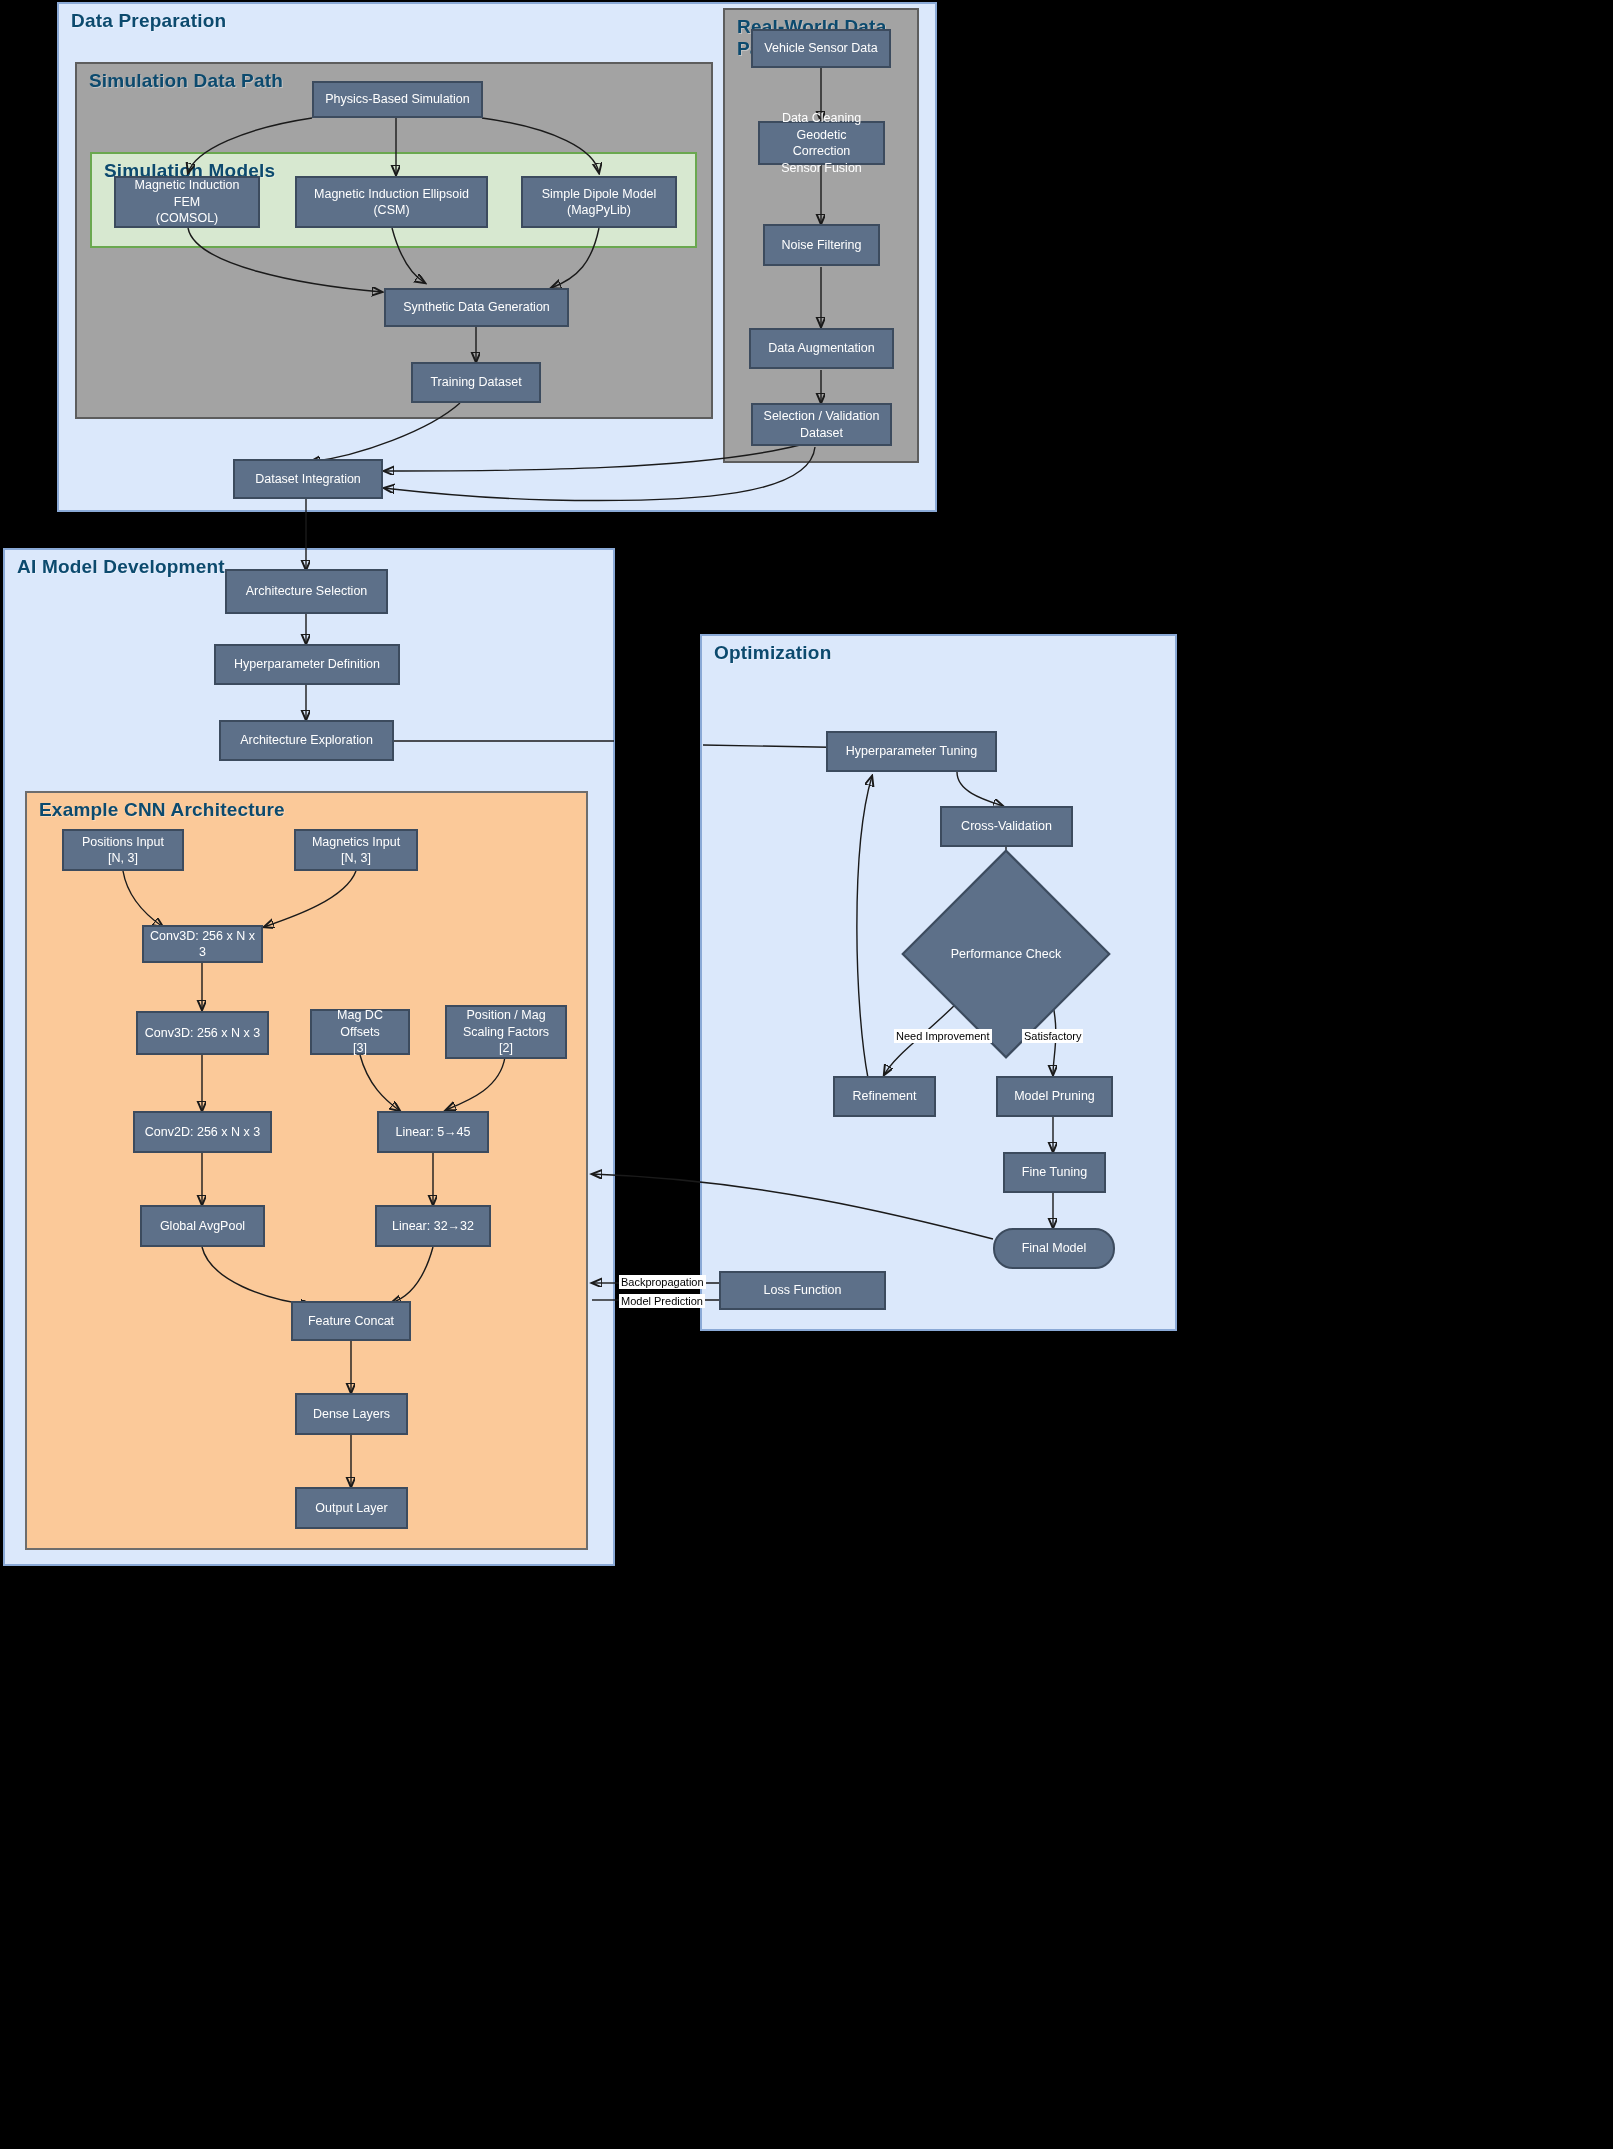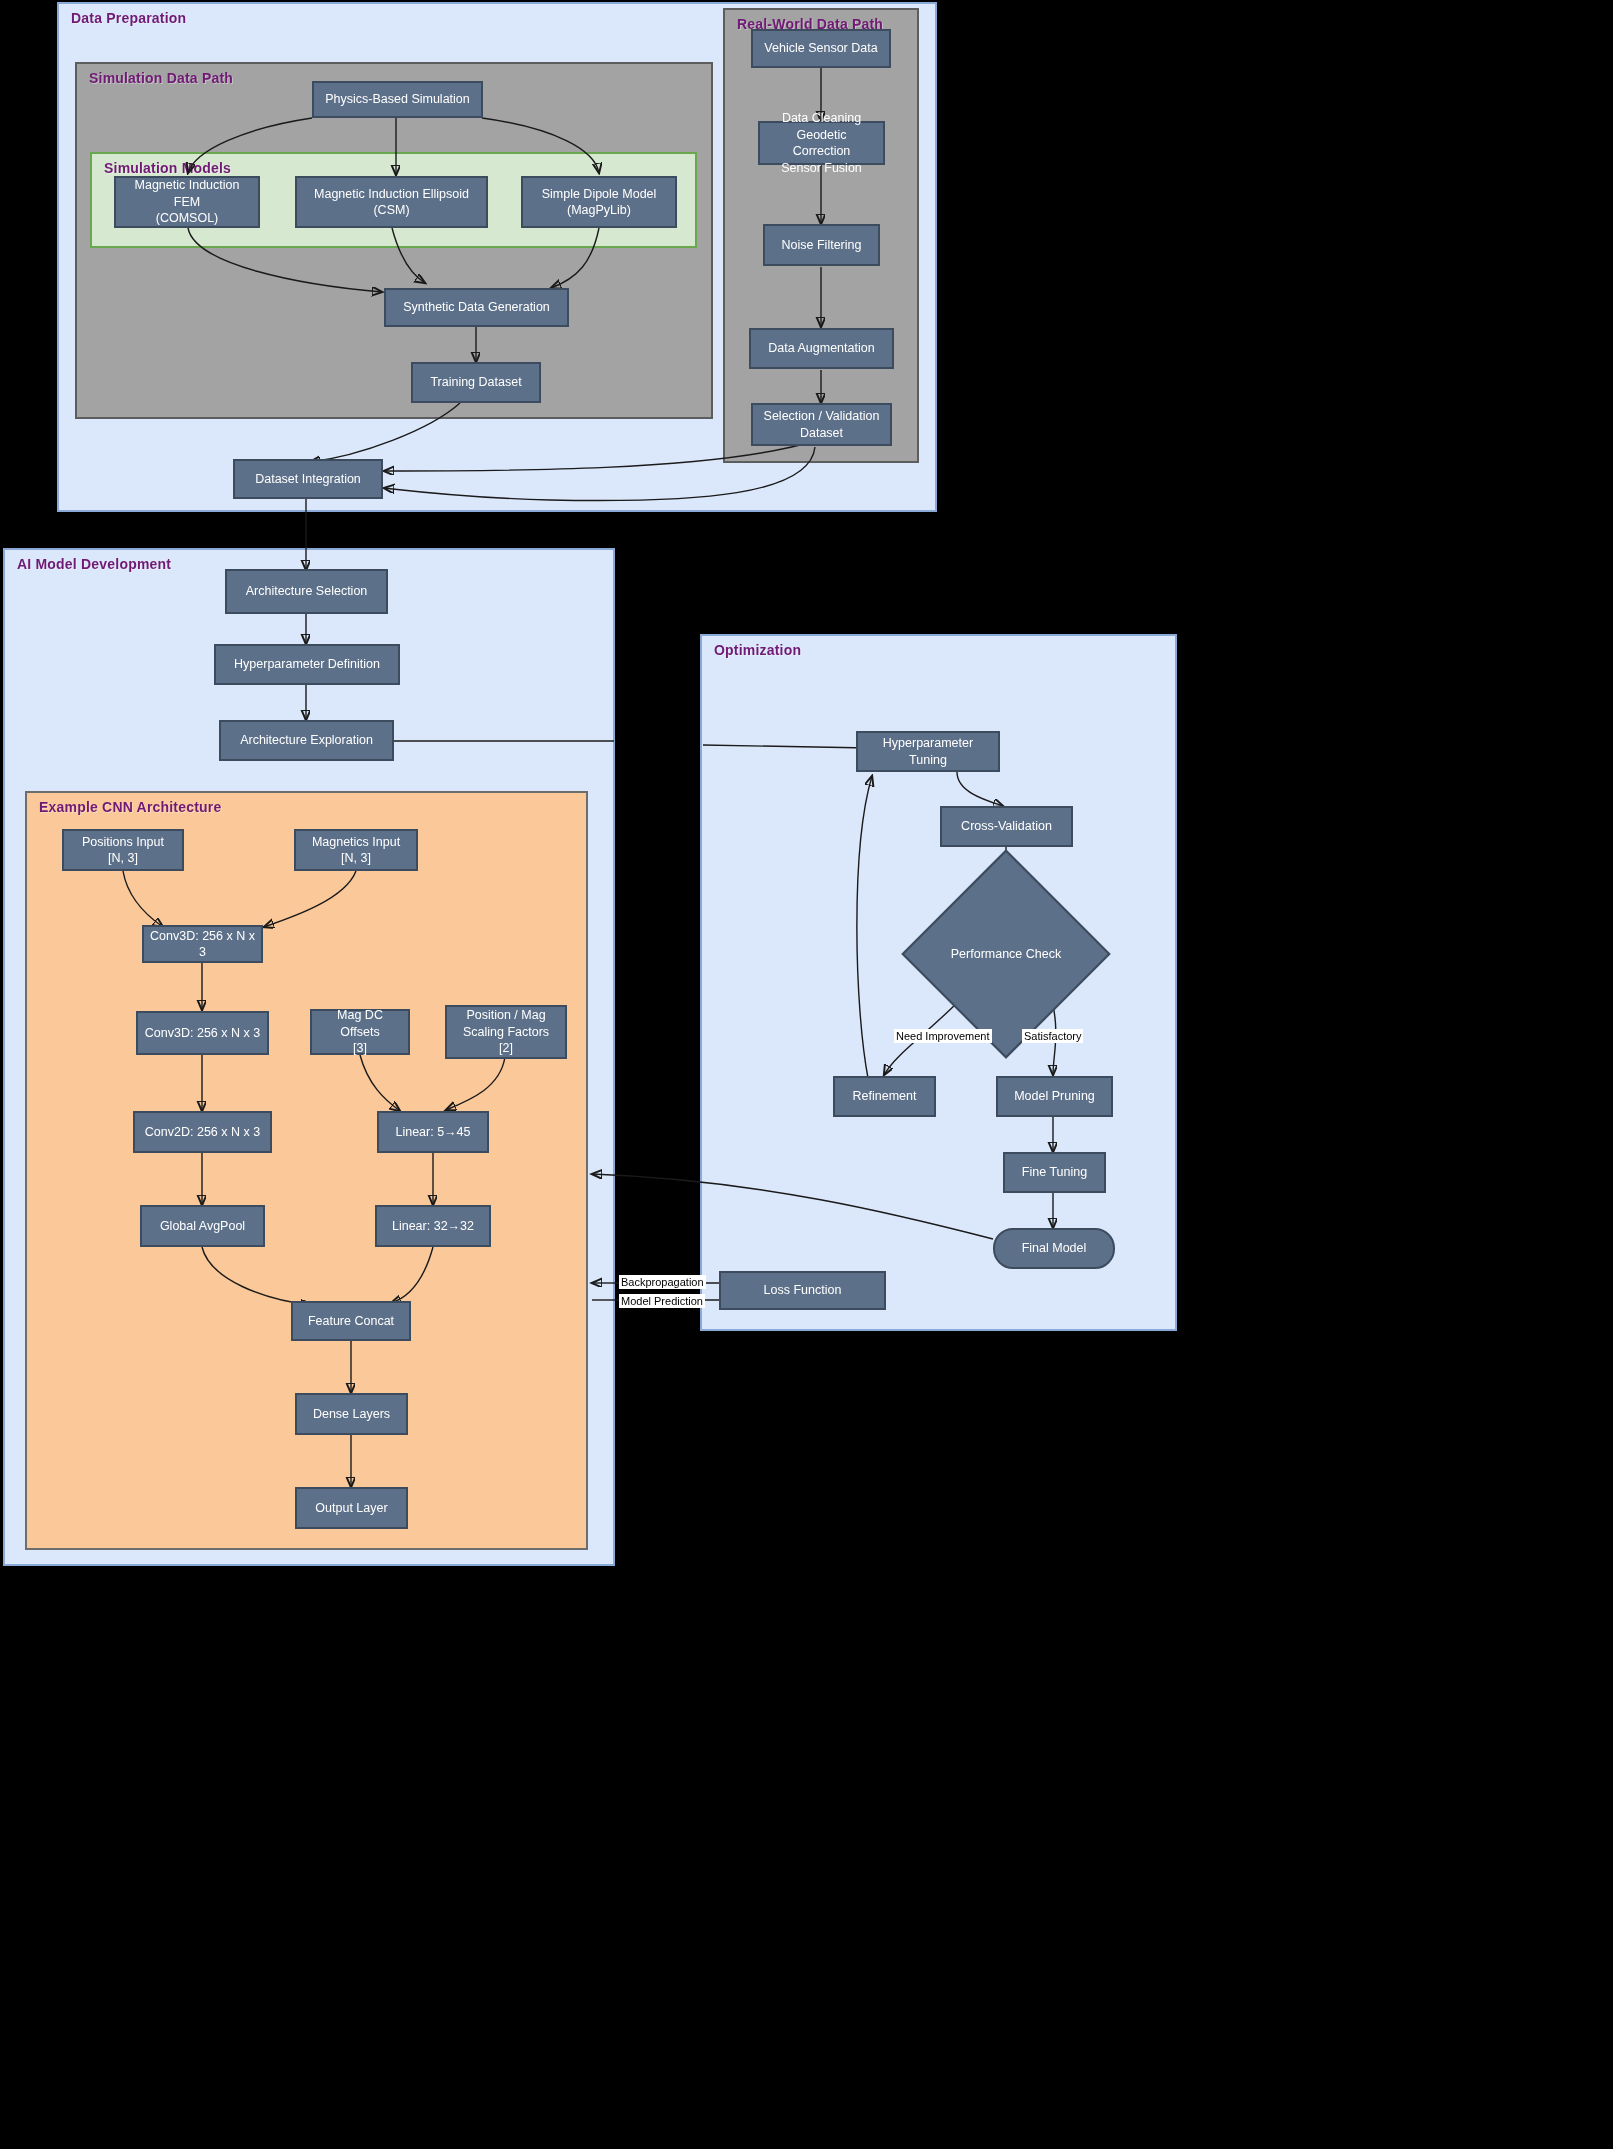--- a/index.html
+++ b/index.html
@@ -2,22 +2,22 @@
 <html><head>
 <meta charset="utf-8">
 <style>
   html,body{margin:0;padding:0;background:#000;}
   #stage{position:relative;width:1613px;height:2149px;background:#000;
          font-family:"Liberation Sans", sans-serif;overflow:hidden;}
 
   
   .cluster{position:absolute;box-sizing:border-box;}
   .cluster > .ctitle{
-    position:absolute;top:6px;left:12px;font-size:14px;font-weight:bold;
-    color:#701a75;letter-spacing:.2px;text-shadow:1px 1px 0 rgba(255,255,255,.35);
+    position:absolute;top:6px;left:12px;font-size:19px;font-weight:bold;
+    color:#0c4a6e;letter-spacing:.2px;text-shadow:1px 1px 0 rgba(255,255,255,.35);
   }
   .c-blue{background:#dbe8fb;border:2px solid #8aa9d6;}
   .c-grey{background:#a3a3a3;border:2px solid #5d5d5d;}
   .c-green{background:#d7e8d0;border:2px solid #6aa84f;}
   .c-orange{background:#fbc999;border:2px solid #6d6d6d;}
 
   
   .node{position:absolute;box-sizing:border-box;background:#5d7089;
         border:2px solid #3c4b5e;color:#fff;display:flex;align-items:center;
         justify-content:center;text-align:center;font-size:12.5px;line-height:1.32;
@@ -274,21 +274,21 @@
   </div>
 
   <div class="node" style="left:295px;top:1393px;width:113px;height:42px;">
     <span>Dense Layers</span>
   </div>
 
   <div class="node" style="left:295px;top:1487px;width:113px;height:42px;">
     <span>Output Layer</span>
   </div>
 
-  <div class="node" style="left:856px;top:731px;width:144px;height:41px;text-align:center;">
+  <div class="node" style="left:826px;top:731px;width:171px;height:41px;text-align:center;">
     <span>Hyperparameter Tuning</span>
   </div>
 
   <div class="node" style="left:940px;top:806px;width:133px;height:41px;">
     <span>Cross-Validation</span>
   </div>
 
   <div class="diamond" style="left:932px;top:880px;width:148px;height:148px;">
     <div class="dshape"></div>
     <div class="dlabel">Performance Check</div>

